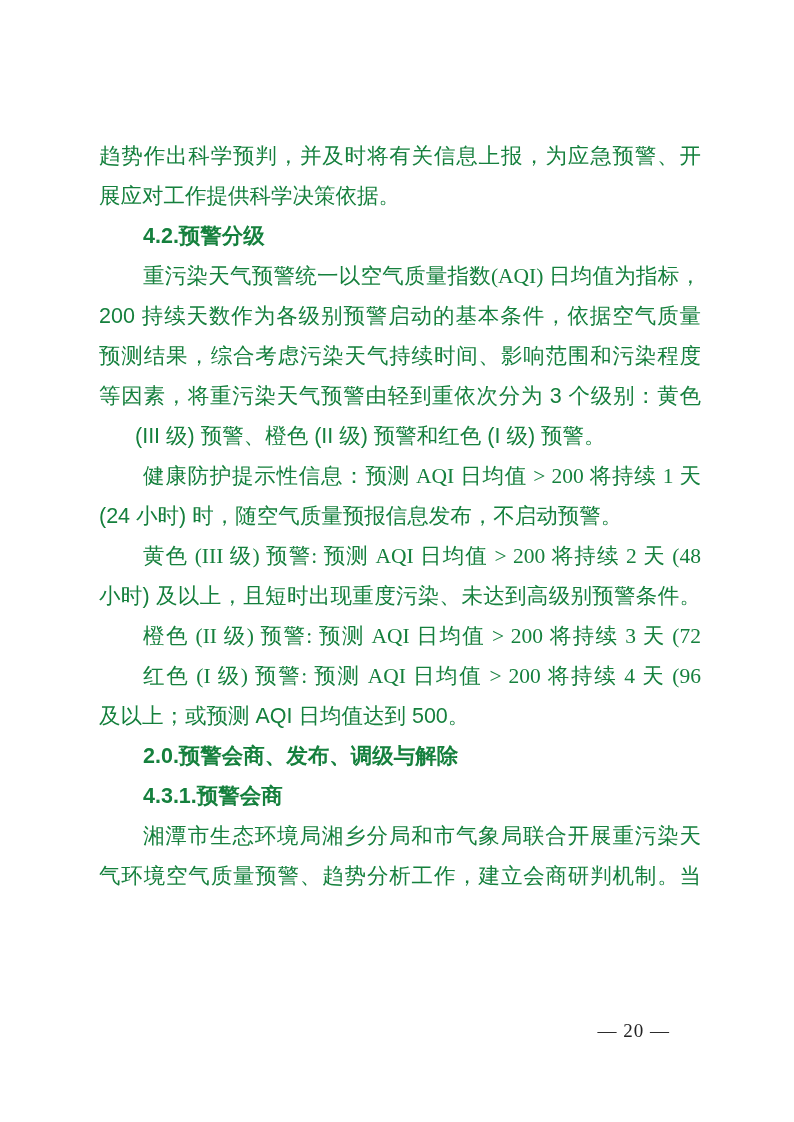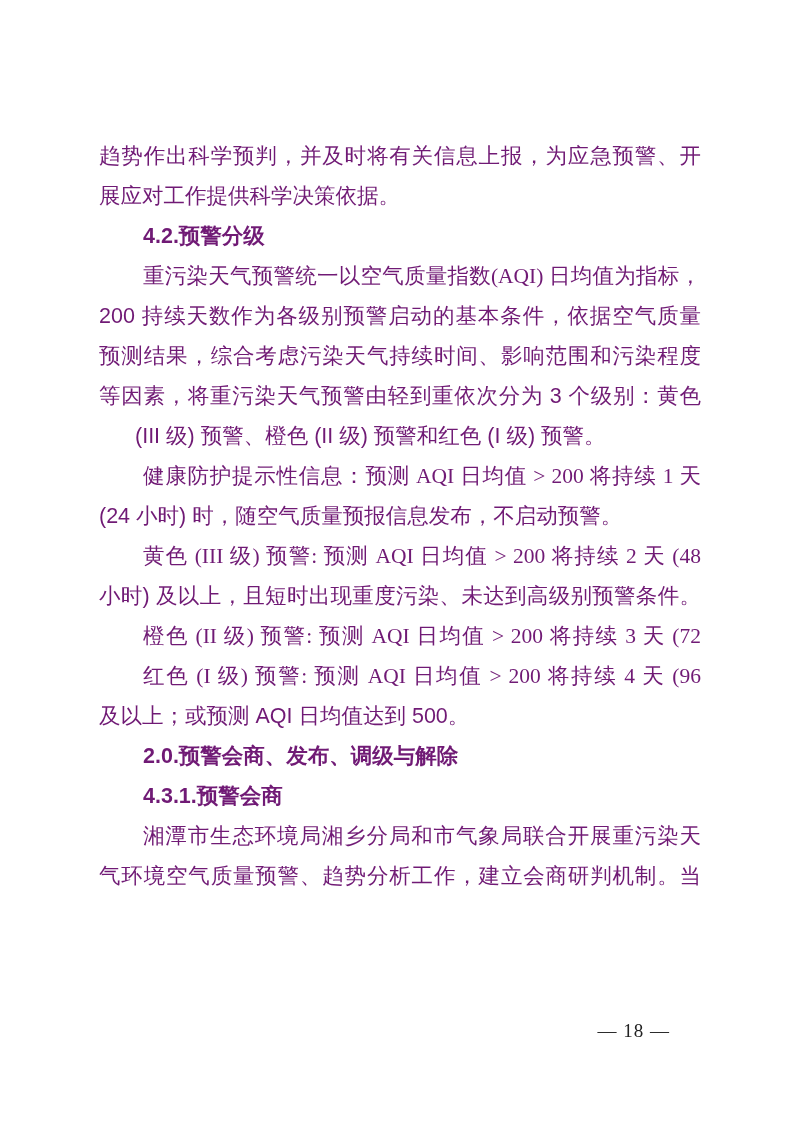--- a/index.html
+++ b/index.html
@@ -18,21 +18,21 @@
   .text-block {
     position: absolute;
     left: 99px;
     top: 136px;
     width: 602px;
   }
   .line {
     height: 40px;
     line-height: 40px;
     font-size: 21.5px;
-    color: #701a75;
+    color: #15803d;
     text-align: left;
     overflow: hidden;
   }
   .line.justify {
     text-align: justify;
     text-align-last: justify;
     text-justify: inter-character;
   }
   .line.indent {
     text-indent: 44px;
@@ -74,14 +74,14 @@
       <div class="line indent justify">黄色 (III 级) 预警: 预测 AQI 日均值 &gt; 200 将持续 2 天 (48</div>
       <div class="line justify">小时) 及以上，且短时出现重度污染、未达到高级别预警条件。</div>
       <div class="line indent justify">橙色 (II 级) 预警: 预测 AQI 日均值 &gt; 200 将持续 3 天 (72</div>
       <div class="line indent justify">红色 (I 级) 预警: 预测 AQI 日均值 &gt; 200 将持续 4 天 (96</div>
       <div class="line">及以上；或预测 AQI 日均值达到 500。</div>
       <div class="line heading">2.0.预警会商、发布、调级与解除</div>
       <div class="line heading">4.3.1.预警会商</div>
       <div class="line indent justify">湘潭市生态环境局湘乡分局和市气象局联合开展重污染天</div>
       <div class="line justify">气环境空气质量预警、趋势分析工作，建立会商研判机制。当</div>
     </div>
-  <div class="page-number">— 18 —</div>
+  <div class="page-number">— 20 —</div>
 </div>
 
 </body></html>

